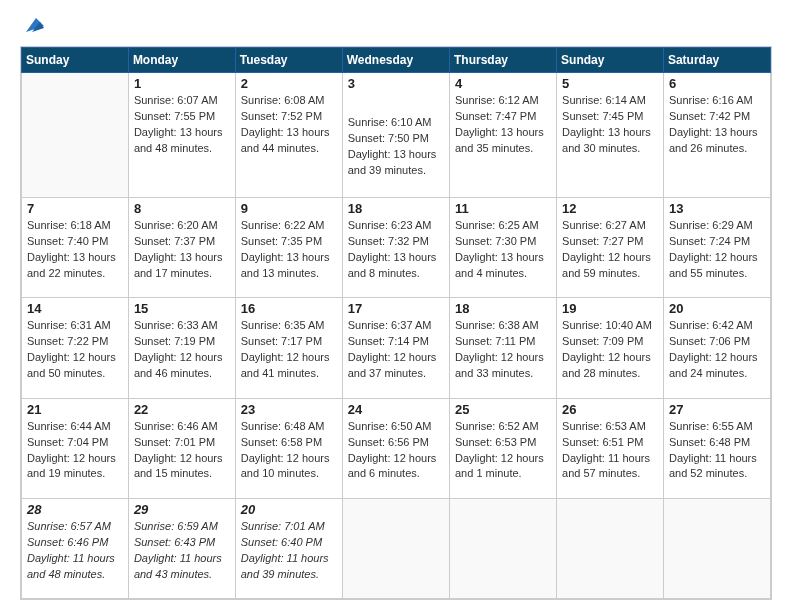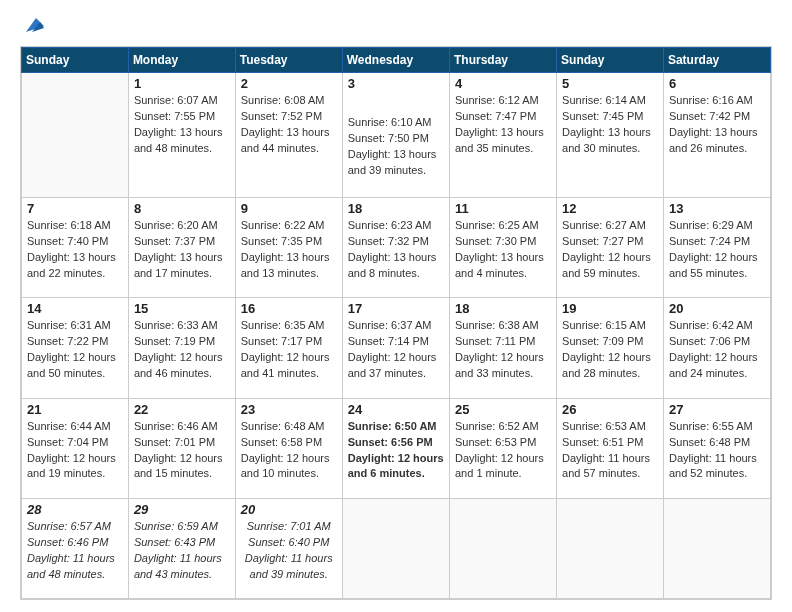--- a/index.html
+++ b/index.html
@@ -264,21 +264,21 @@
             </td>
             <td>
               <div class="day-number">18</div>
               <div class="day-info" style="white-space: pre-line;">Sunrise: 6:38 AM
 Sunset: 7:11 PM
 Daylight: 12 hours
 and 33 minutes.</div>
             </td>
             <td>
               <div class="day-number">19</div>
-              <div class="day-info" style="white-space: pre-line;">Sunrise: 6:15 AM
+              <div class="day-info" style="white-space: pre-line;">Sunrise: 10:40 AM
 Sunset: 7:09 PM
 Daylight: 12 hours
 and 28 minutes.</div>
             </td>
             <td>
               <div class="day-number">20</div>
               <div class="day-info" style="white-space: pre-line;">Sunrise: 6:42 AM
 Sunset: 7:06 PM
 Daylight: 12 hours
 and 24 minutes.</div>
@@ -301,21 +301,21 @@
             </td>
             <td>
               <div class="day-number">23</div>
               <div class="day-info" style="white-space: pre-line;">Sunrise: 6:48 AM
 Sunset: 6:58 PM
 Daylight: 12 hours
 and 10 minutes.</div>
             </td>
             <td>
               <div class="day-number">24</div>
-              <div class="day-info" style="white-space: pre-line; font-weight: bold;">Sunrise: 6:50 AM
+              <div class="day-info" style="white-space: pre-line;">Sunrise: 6:50 AM
 Sunset: 6:56 PM
 Daylight: 12 hours
 and 6 minutes.</div>
             </td>
             <td>
               <div class="day-number">25</div>
               <div class="day-info" style="white-space: pre-line;">Sunrise: 6:52 AM
 Sunset: 6:53 PM
 Daylight: 12 hours
 and 1 minute.</div>
@@ -345,21 +345,21 @@
             </td>
             <td>
               <div class="day-number">29</div>
               <div class="day-info" style="white-space: pre-line;">Sunrise: 6:59 AM
 Sunset: 6:43 PM
 Daylight: 11 hours
 and 43 minutes.</div>
             </td>
             <td>
               <div class="day-number">20</div>
-              <div class="day-info" style="white-space: pre-line; text-align: center;">Sunrise: 7:01 AM
+              <div class="day-info" style="white-space: pre-line;">Sunrise: 7:01 AM
 Sunset: 6:40 PM
 Daylight: 11 hours
 and 39 minutes.</div>
             </td>
             <td class="empty-cell"></td>
             <td class="empty-cell"></td>
             <td class="empty-cell"></td>
             <td class="empty-cell"></td>
           </tr>
         </tbody>

